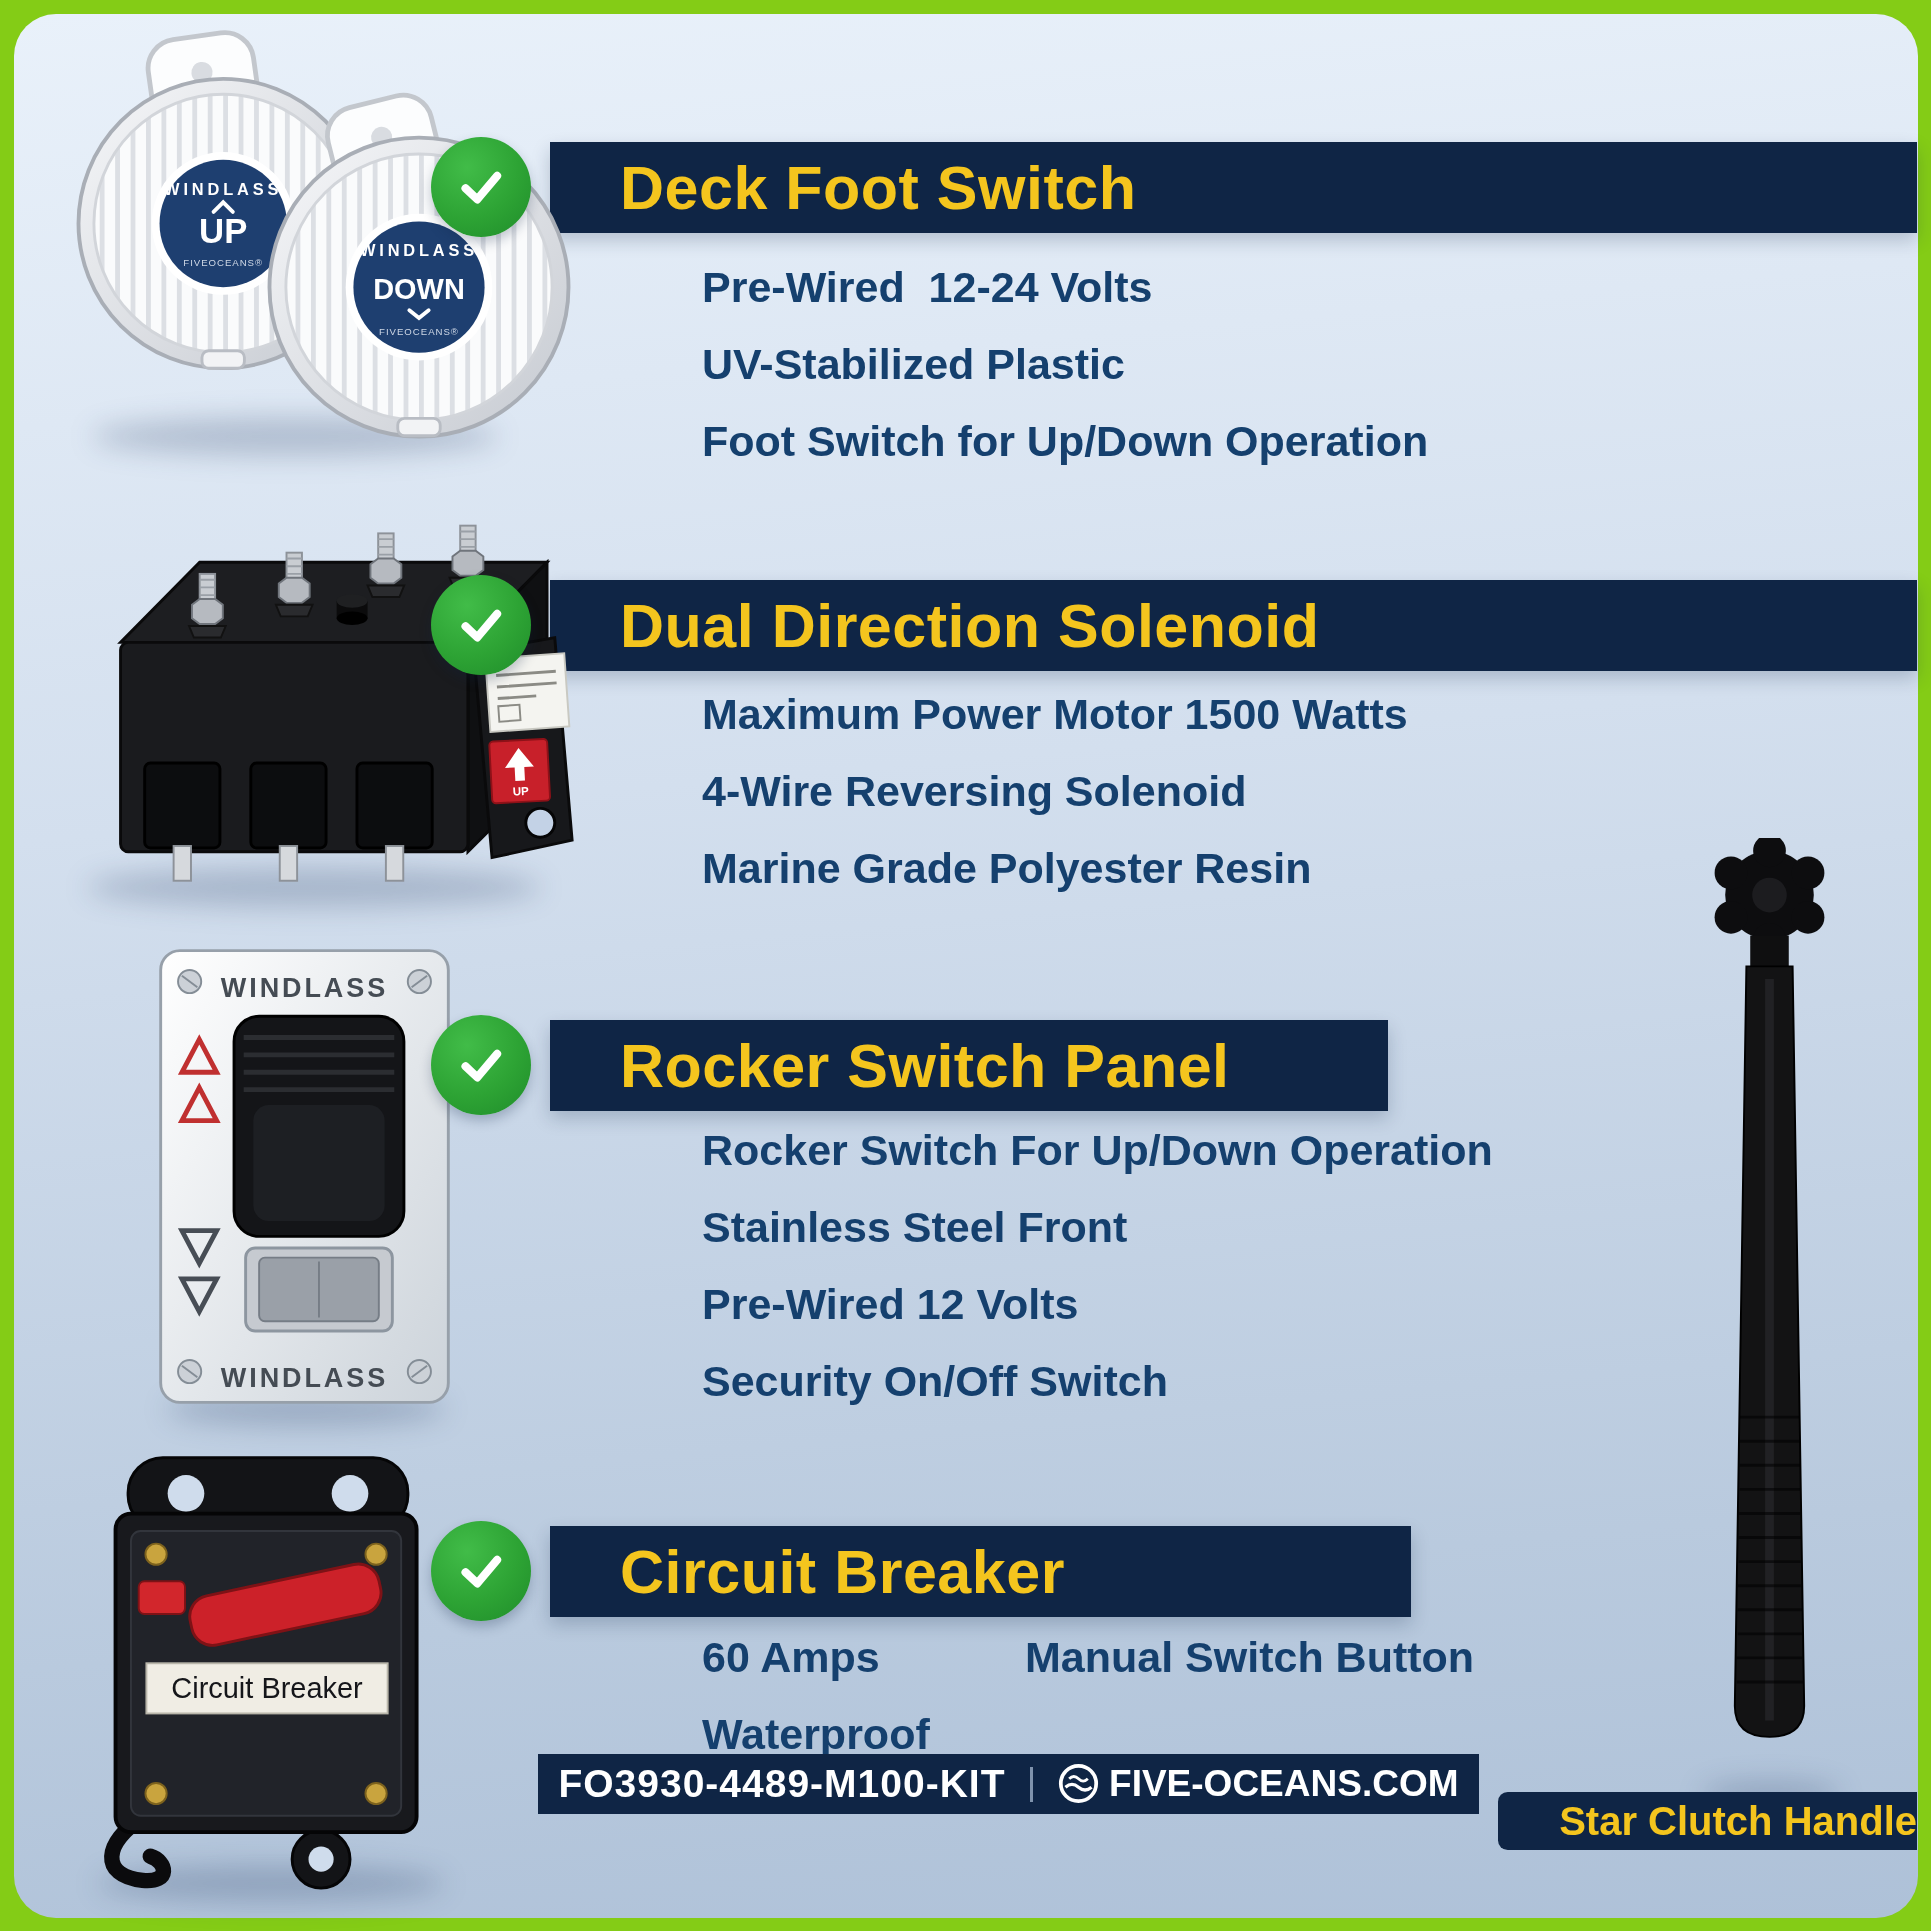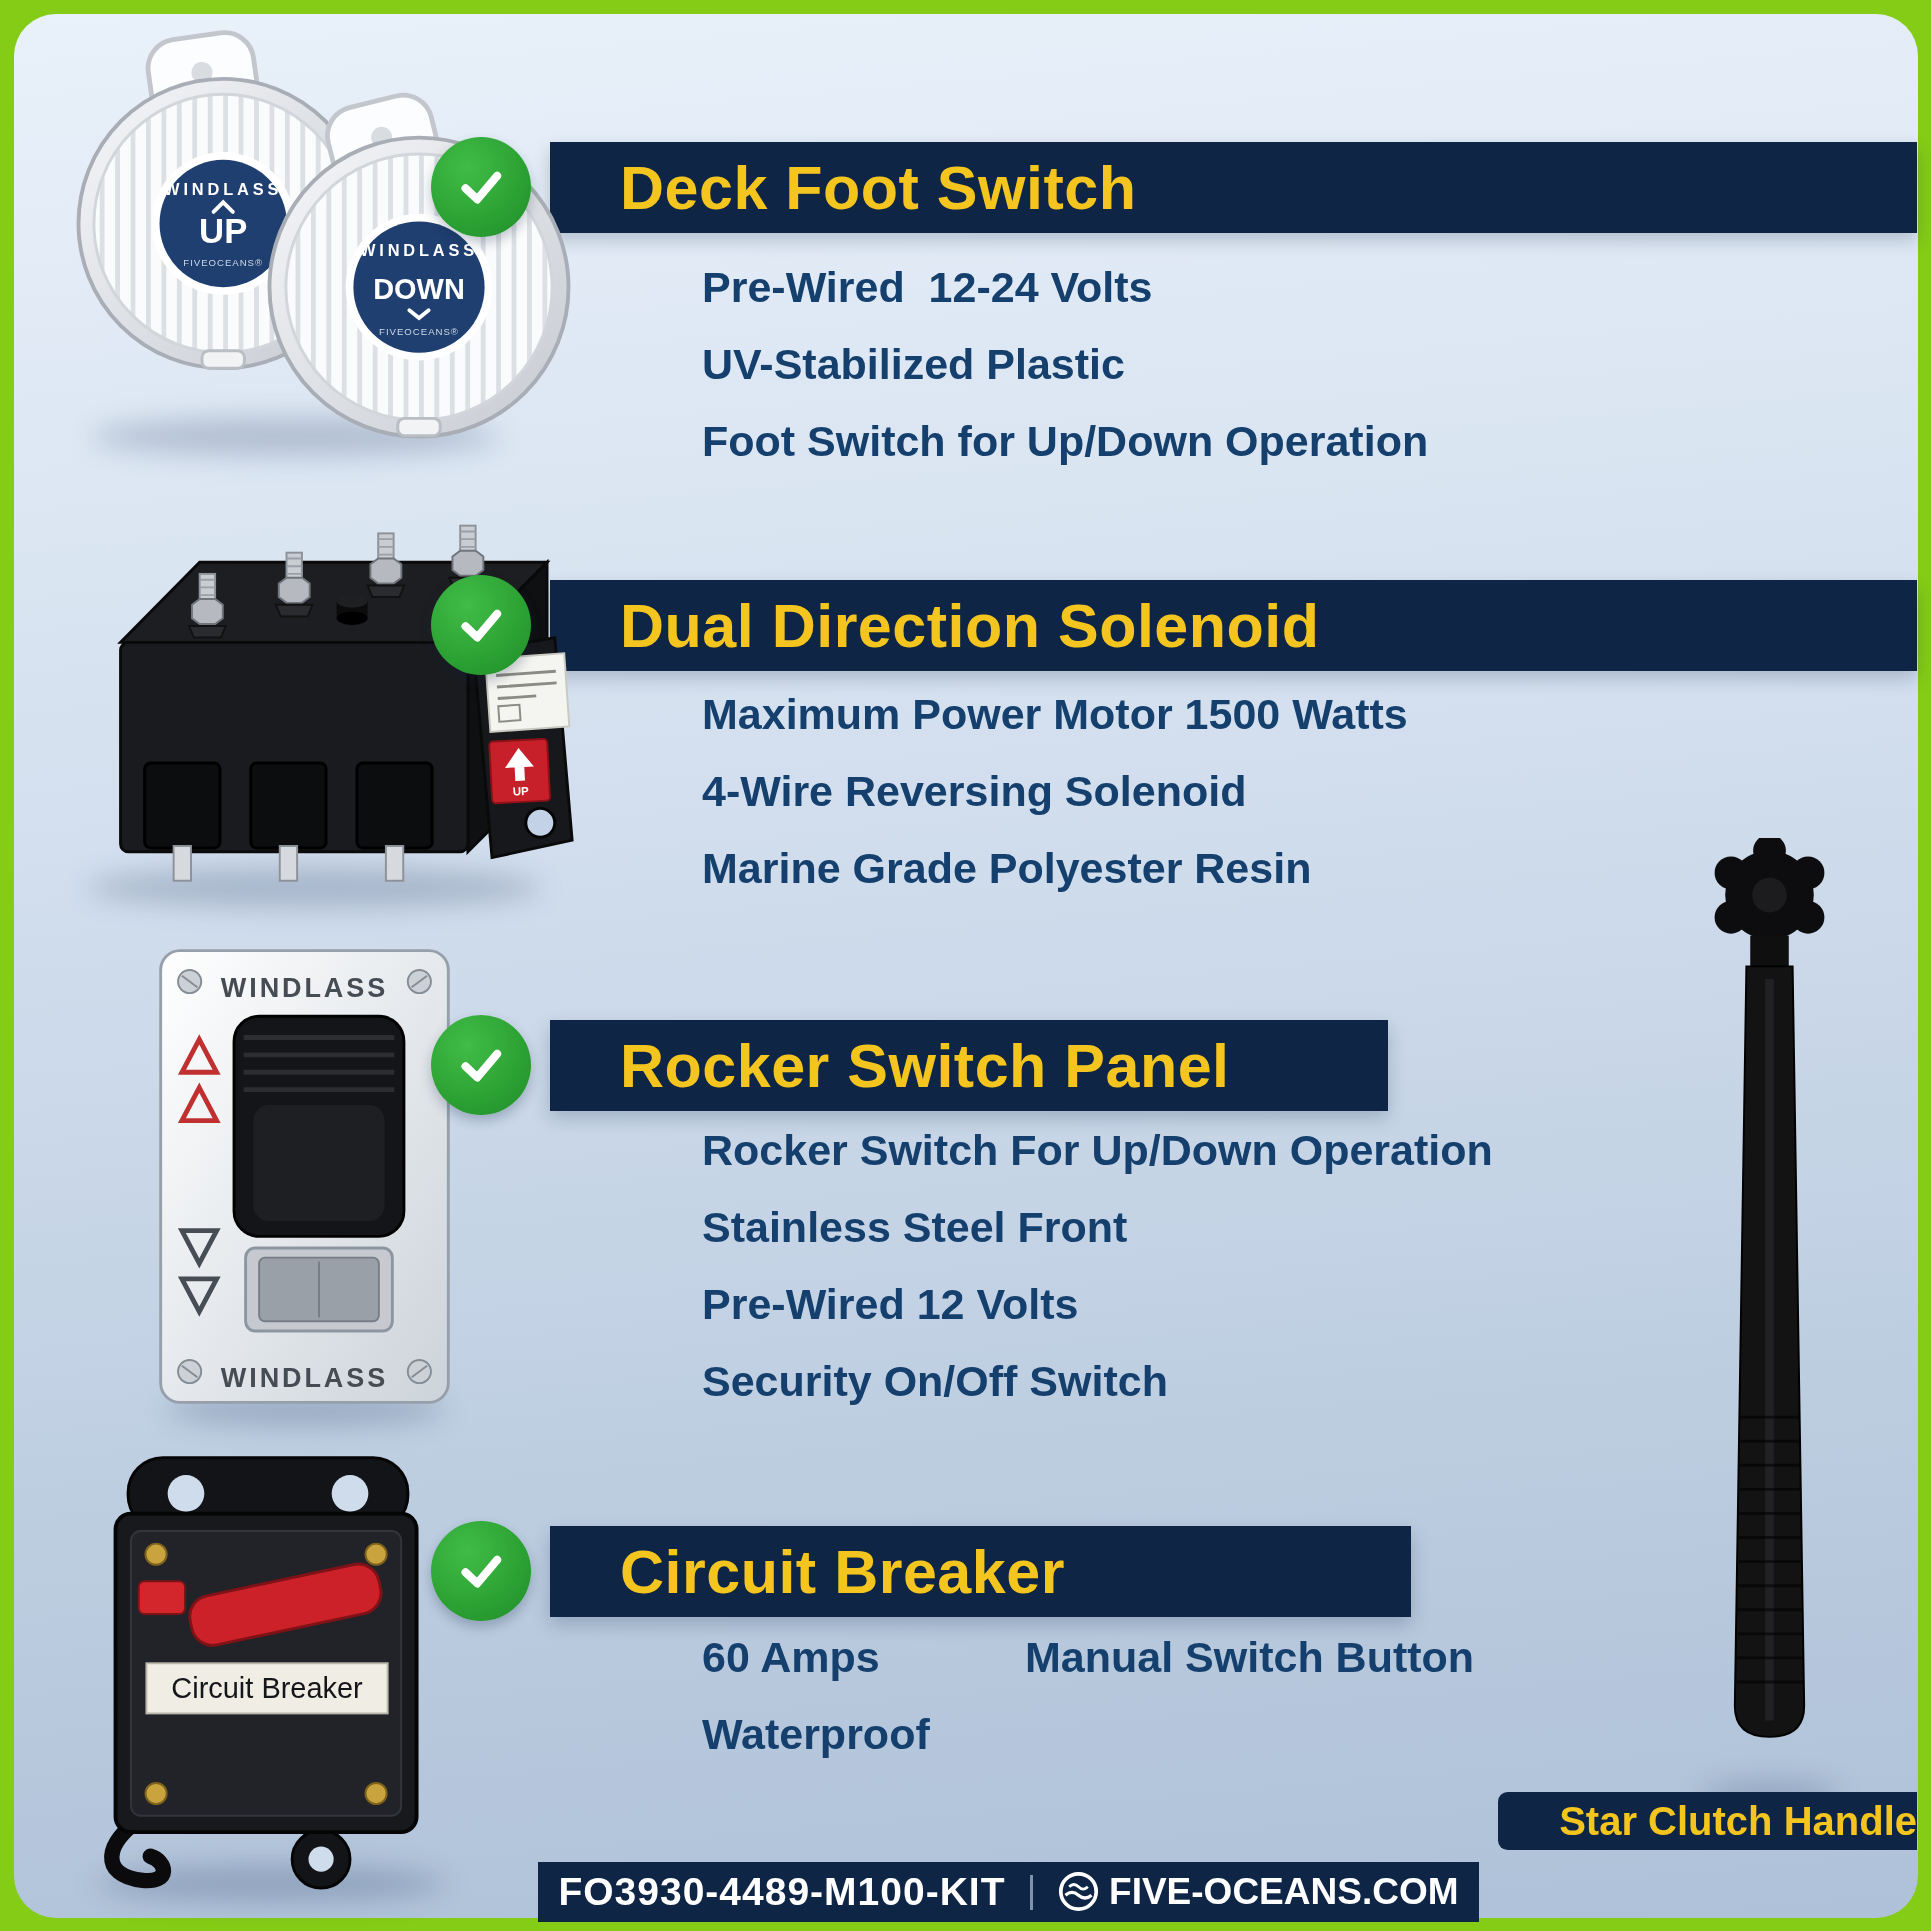--- a/index.html
+++ b/index.html
@@ -55,21 +55,21 @@
   .sh-breaker  { left:97px; top:1865px; width:348px; height:37px; }
   .sh-handle   { left:1701px; top:1782px; width:140px; height:25px; }
 
   
   .handle-label { position:absolute; left:1498px; top:1792px; width:419px; height:58px;
                   background:#0f2545; display:flex; align-items:center; justify-content:flex-end;
                   border-radius:9.7px 0 0 9.7px; z-index:5; }
   .handle-label span { color:#f4c51e; font-weight:bold; font-size:40px; white-space:nowrap; }
 
   
-  .footer { position:absolute; left:538px; top:1862px; width:941px; height:60px; background:#0f2545;
+  .footer { position:absolute; left:538px; top:1754px; width:941px; height:60px; background:#0f2545;
             display:flex; align-items:center; justify-content:center; gap:25px; z-index:5; }
   .footer .sku { color:#ffffff; font-weight:bold; font-size:39px; letter-spacing:1px; white-space:nowrap; }
   .footer .divider { width:2.9px; height:35px; background:#7f93ad; }
   .footer .site { color:#ffffff; font-weight:bold; font-size:37px; display:flex; align-items:flex-start; gap:9.7px; white-space:nowrap; }
   .footer .logo { width:41px; height:41px; }
 </style>
 </head>
 <body>
 
 <div class="canvas">

